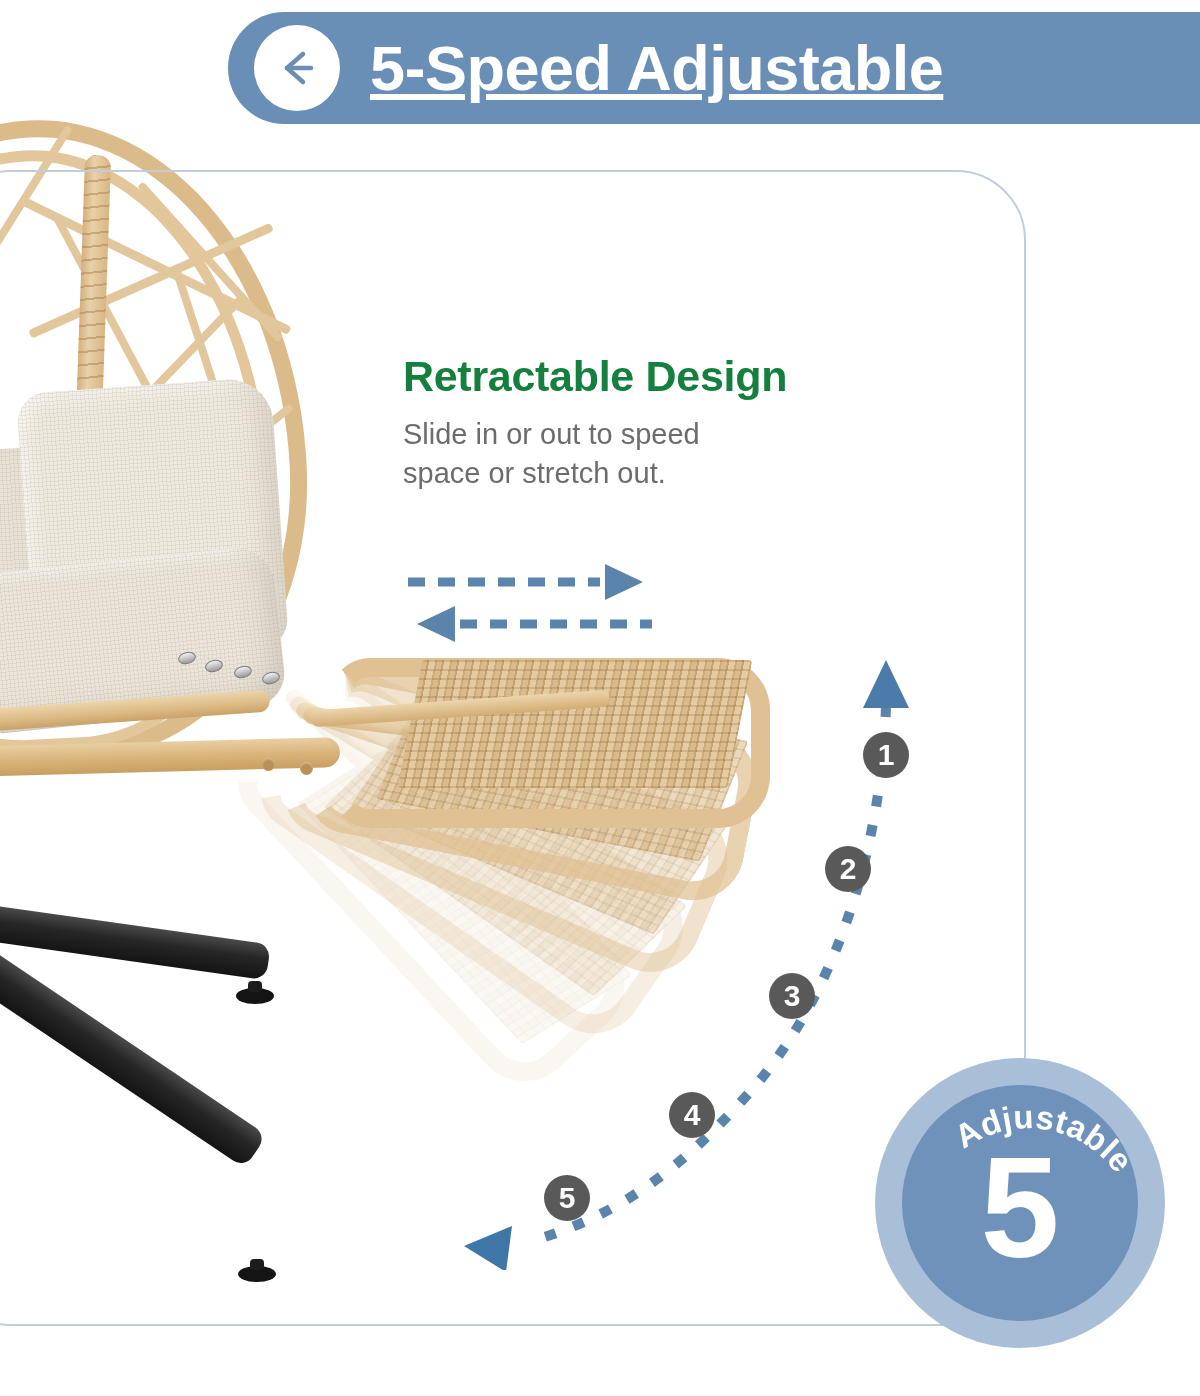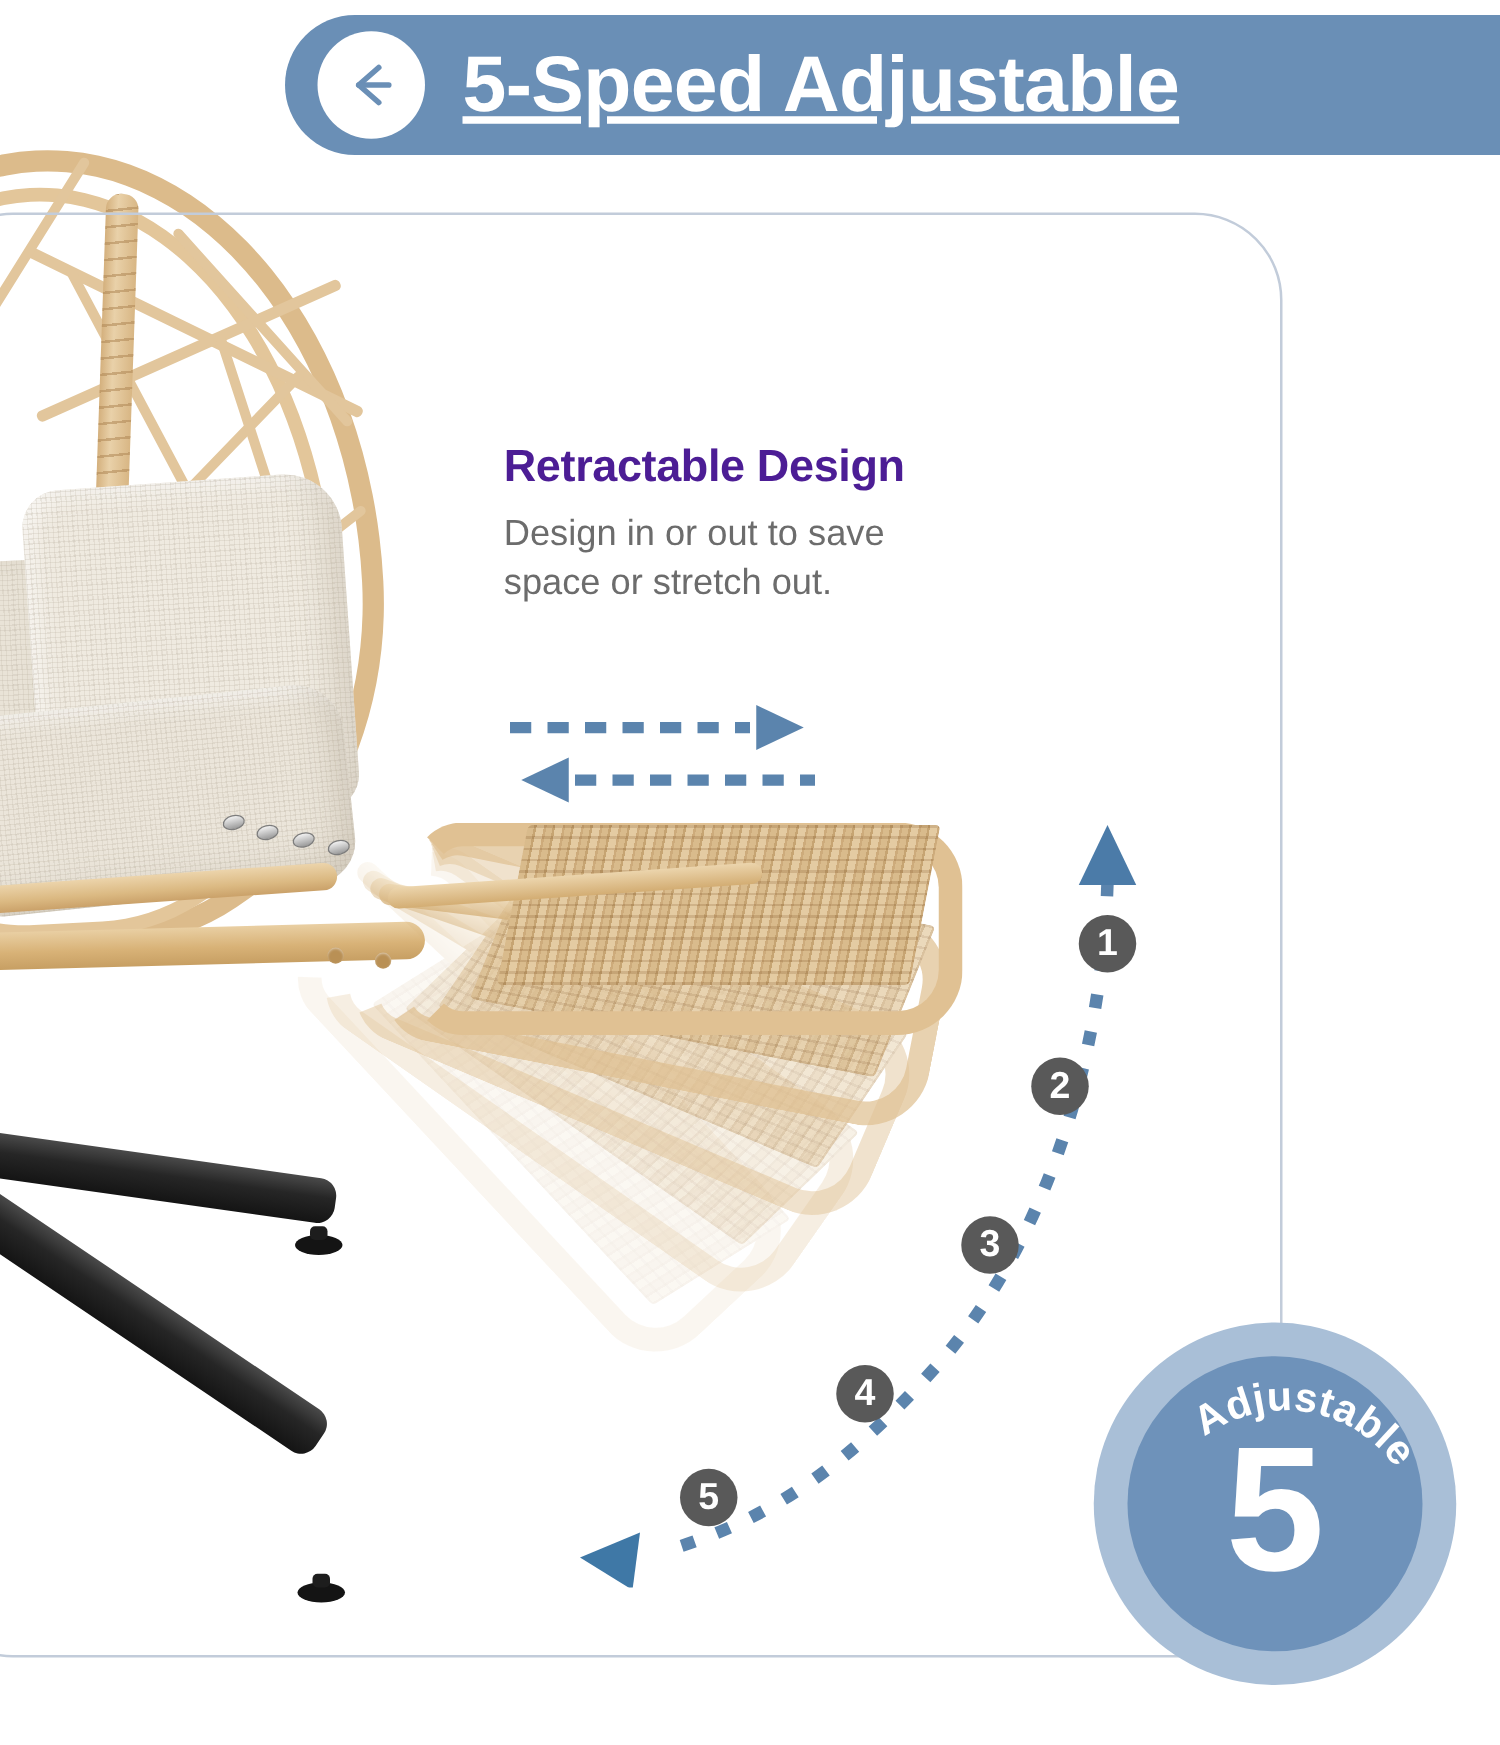--- a/index.html
+++ b/index.html
@@ -270,23 +270,23 @@
     border-radius: 4px;
   }
 
   
   .text-block {
     position: absolute;
     left: 403px;
     top: 352px;
   }
   .heading {
-    font-size: 36px;
+    font-size: 43px;
     font-weight: bold;
-    color: #4c1d95;
+    color: #15803d;
     letter-spacing: -0.3px;
     white-space: nowrap;
   }
   .subtext {
     margin-top: 14px;
     font-size: 29px;
     line-height: 1.33;
     color: #6c6c6c;
   }
 
@@ -450,21 +450,21 @@
       <path d="M34 14 L18 28 L34 42" fill="none" stroke="#6a8fb6" stroke-width="4.5" stroke-linecap="round" stroke-linejoin="round"></path>
       <line x1="18" y1="28" x2="42" y2="28" stroke="#6a8fb6" stroke-width="4.5" stroke-linecap="round"></line>
     </svg>
   </div>
   <div class="banner-title">5-Speed Adjustable</div>
 </div>
 
 <div class="text-block">
   <div class="heading">Retractable Design</div>
   <div class="subtext">
-    <div>Design in or out to save</div>
+    <div>Slide in or out to speed</div>
     <div>space or stretch out.</div>
   </div>
 </div>
 
 <div class="slide-arrows">
   <svg width="260" height="92" viewBox="0 0 260 92" aria-hidden="true">
 
     <g>
       <line x1="8" y1="20" x2="200" y2="20" stroke="#5b84ad" stroke-width="9" stroke-dasharray="17 13" stroke-linecap="butt"></line>
       <polygon points="205,2 243,20 205,38" fill="#5b84ad"></polygon>

